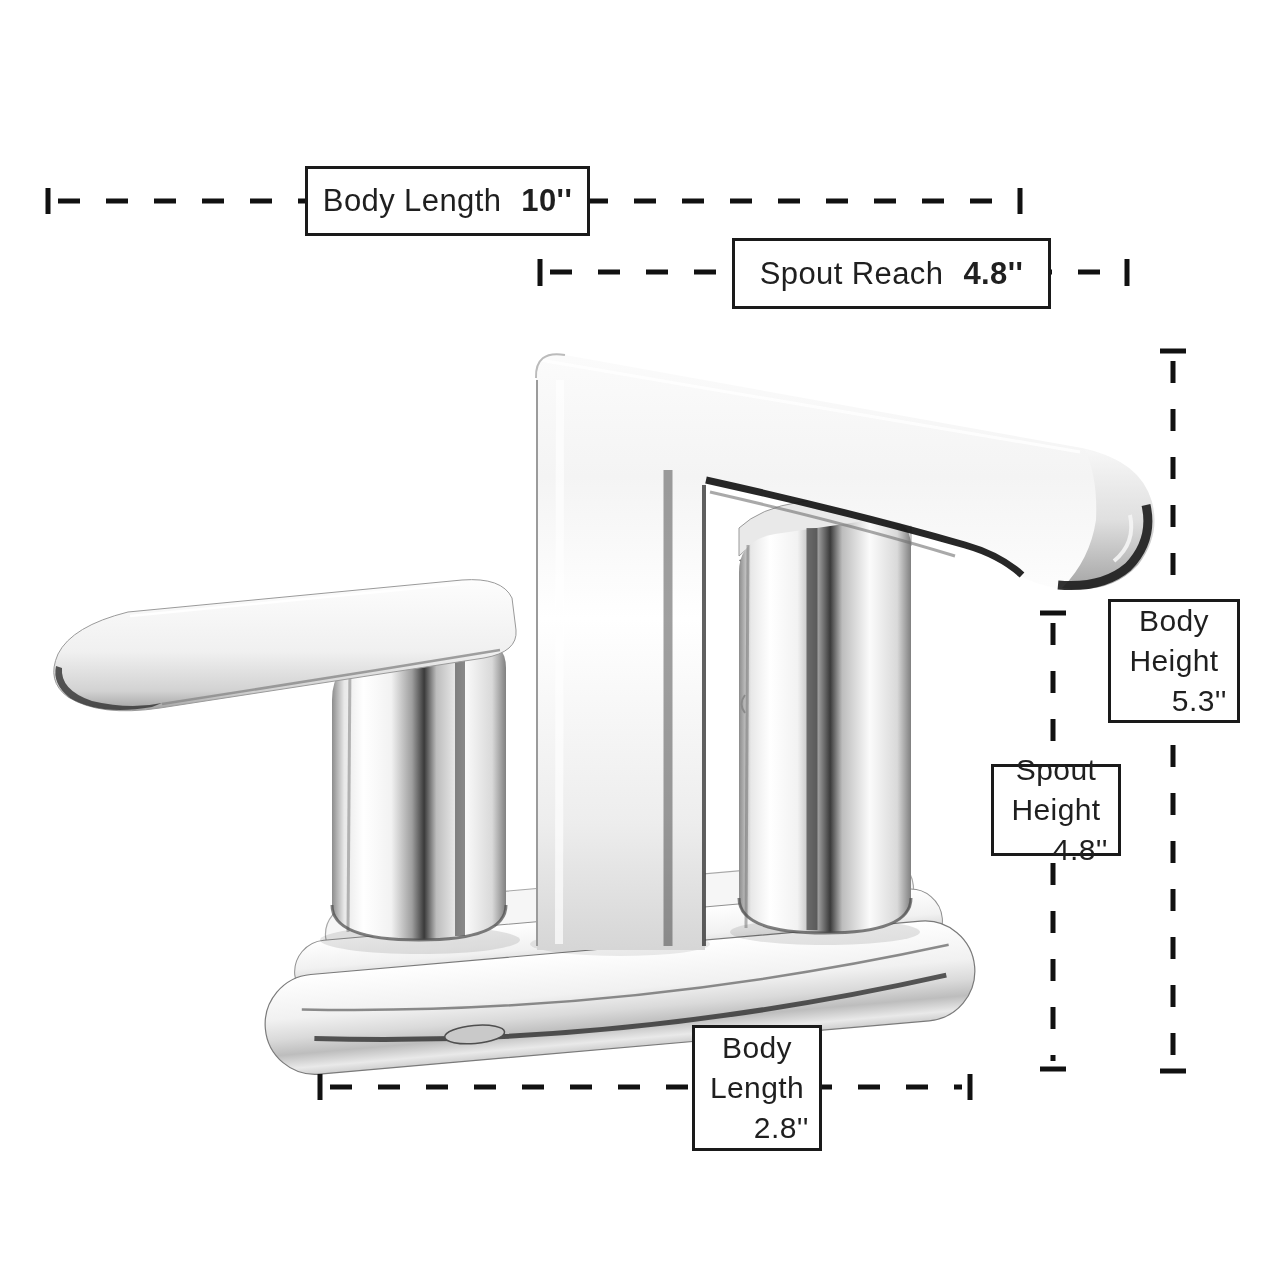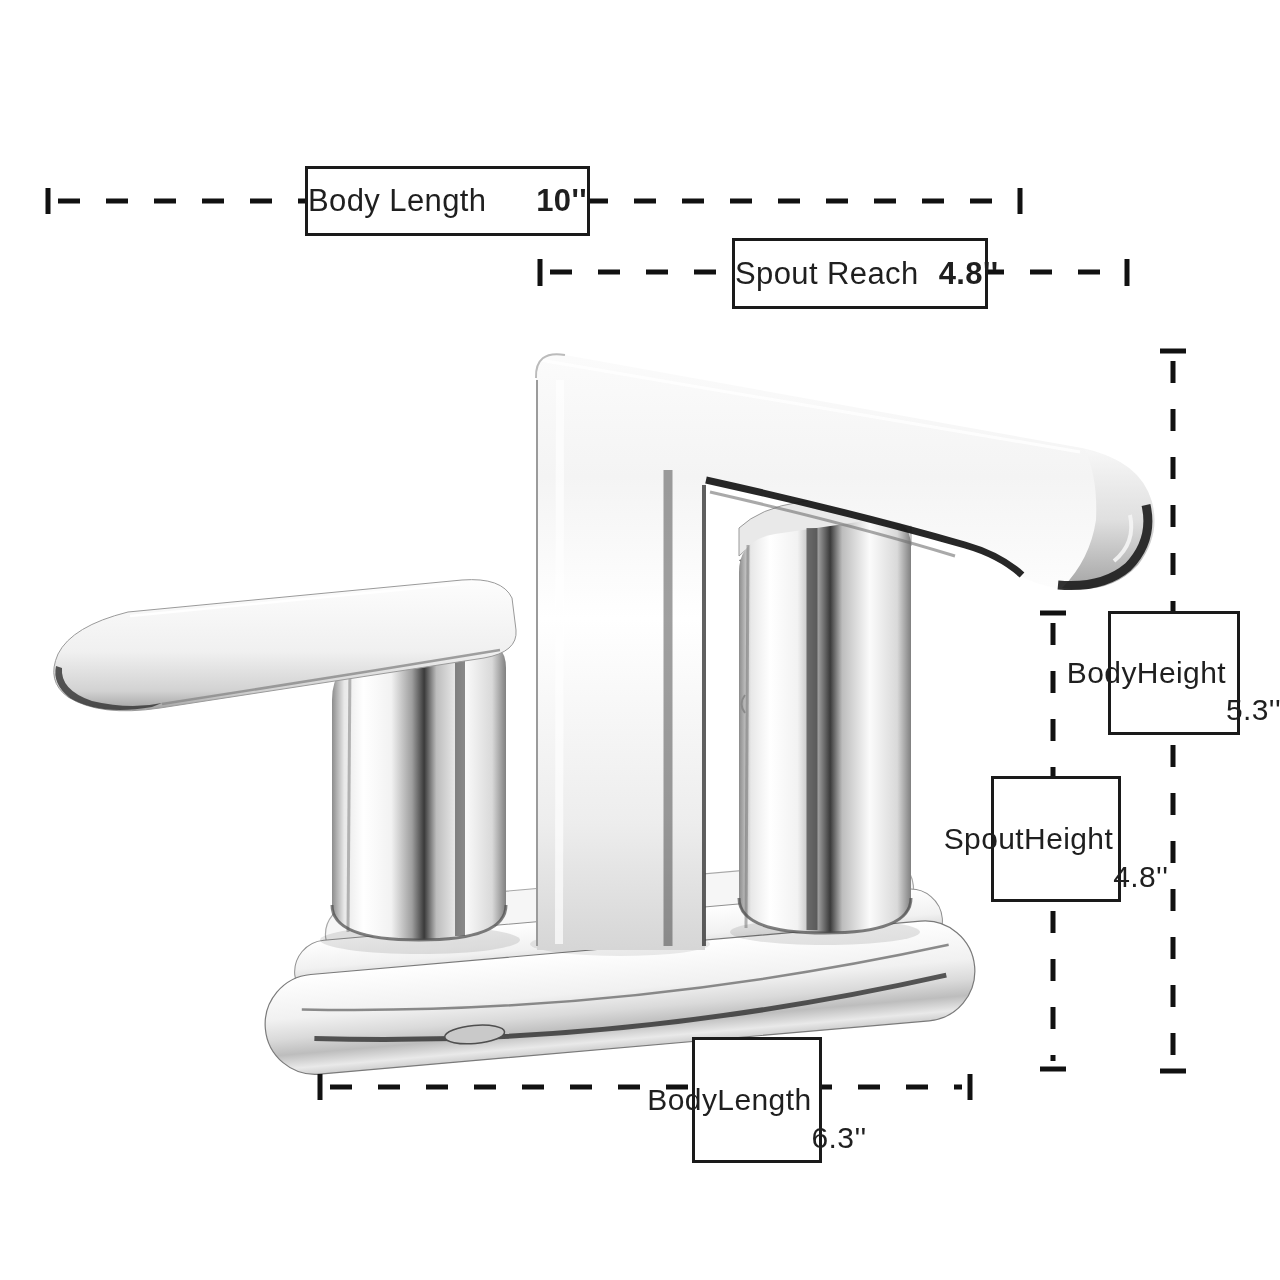--- a/index.html
+++ b/index.html
@@ -12,39 +12,38 @@
   }
   #faucet-svg{position:absolute;left:0;top:0;}
   .dim-box{
     position:absolute;
     box-sizing:border-box;
     background:#ffffff;
     border:3px solid #1a1a1a;
     color:#1f1f1f;
     display:flex;
     align-items:center;
-    justify-content:space-between;
+    justify-content:center;
     letter-spacing:0.4px;
     white-space:nowrap;
   }
   .dim-box.single{font-size:31px;}
   .dim-box.single .value{font-weight:700;margin-left:20px;}
   .dim-box.stack{
-    flex-direction:row;
+    flex-direction:column;
     justify-content:center;
     font-size:30px;
     line-height:1.34;
     padding:2px 10px;
-    margin-top:12px;
   }
   .dim-box.stack .value{font-weight:400;align-self:flex-end;}
   #box-body-length{left:305px;top:166px;width:285px;height:70px;}
-  #box-spout-reach{left:732px;top:238px;width:256px;height:71px;}
+  #box-spout-reach{left:732px;top:238px;width:319px;height:71px;}
   #box-body-height{left:1108px;top:599px;width:132px;height:124px;}
-  #box-spout-height{left:991px;top:764px;width:130px;height:126px;justify-content:center;}
+  #box-spout-height{left:991px;top:764px;width:130px;height:92px;justify-content:center;}
   #box-body-width{left:692px;top:1025px;width:130px;height:126px;}
 </style>
 </head>
 <body>
 
 <div id="canvas">
 
   <svg id="faucet-svg" width="1280" height="1280" viewBox="0 0 1280 1280">
     <defs>
       <linearGradient id="chromePost" x1="0" y1="0" x2="1" y2="0">
@@ -196,16 +195,16 @@
 
   <div class="dim-box stack" id="box-spout-height">
     <span>Spout</span>
     <span>Height</span>
     <span class="value">4.8''</span>
   </div>
 
   <div class="dim-box stack" id="box-body-width">
     <span>Body</span>
     <span>Length</span>
-    <span class="value">6.3''</span>
+    <span class="value">2.8''</span>
   </div>
 
 </div>
 
 </body></html>

